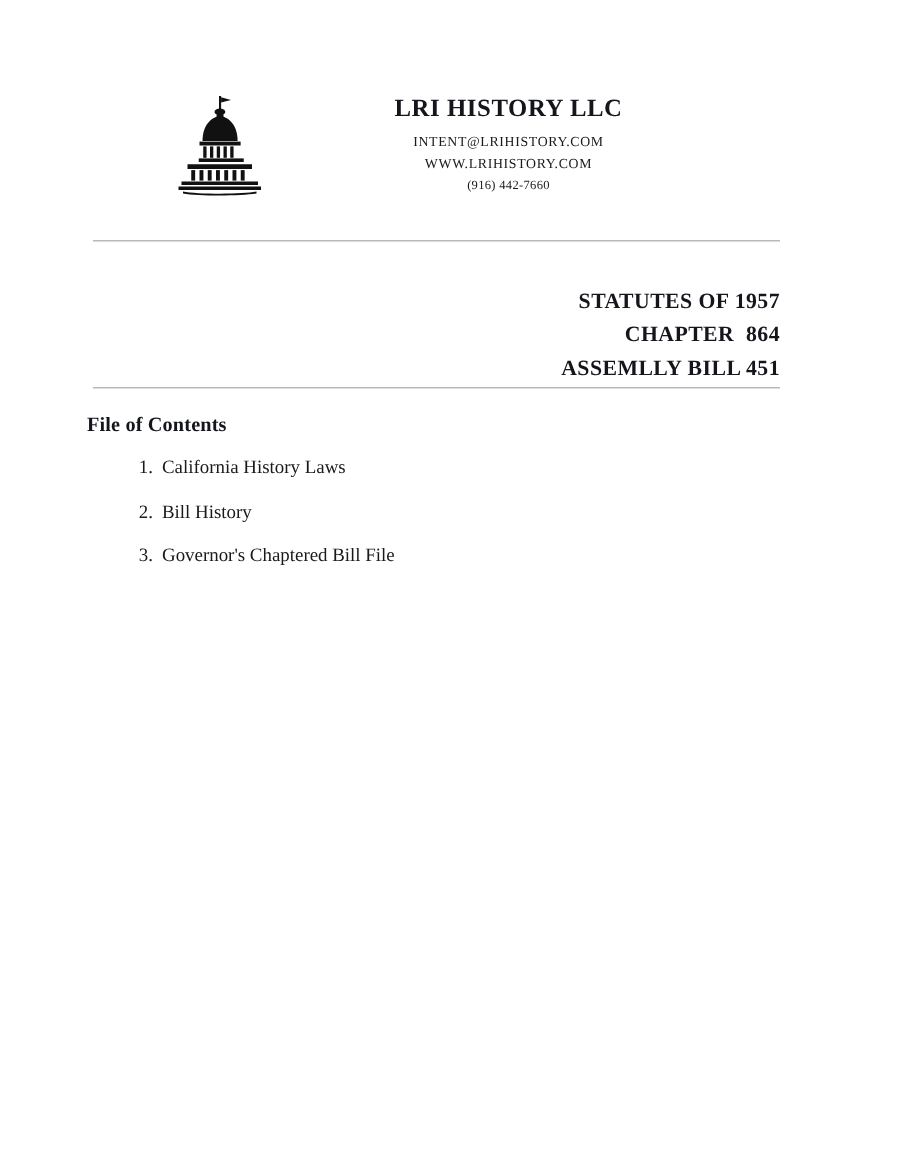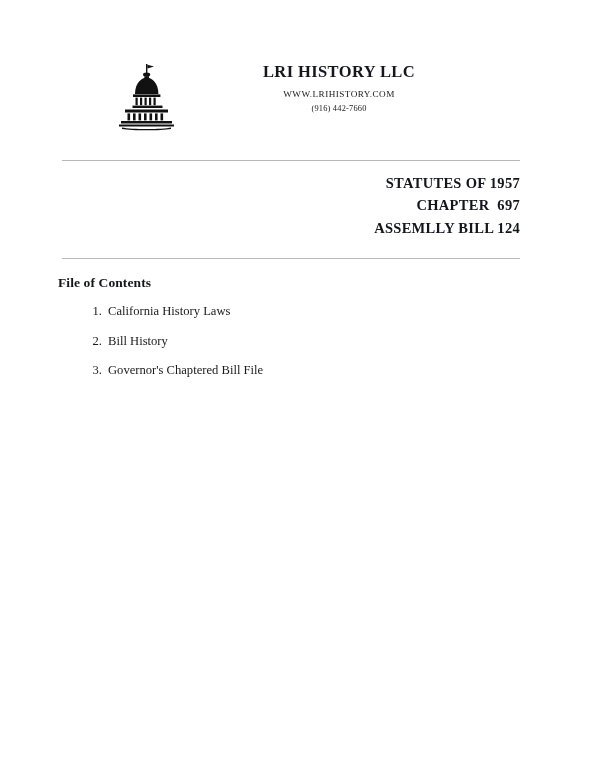--- a/index.html
+++ b/index.html
@@ -77,21 +77,21 @@
     width: 458px;
     border-top: 1px solid #b9b9b9;
     height: 0;
   }
   .rule-top { top: 160px; }
   .rule-bottom { top: 258px; }
 
   
   .title-block {
     position: absolute;
-    top: 172px;
+    top: 190px;
     left: 62px;
     width: 458px;
     text-align: right;
     font-weight: bold;
     font-size: 14.5px;
     letter-spacing: 0.3px;
     color: #14161c;
     line-height: 1.55;
   }
   .title-line { display: block; white-space: pre; }
@@ -172,32 +172,33 @@
 
           <path d="M10 61 L61 61 L61 63.4 L10 63.4 Z"></path>
           <path d="M8 64.4 L63 64.4 L63 66.6 L8 66.6 Z"></path>
           <path d="M11 67.6 C20 69.6 52 69.6 60 67.6 L60 69 C50 70.8 21 70.8 11 69 Z"></path>
         </g>
       </svg>
     </div>
 
     <div class="company-block">
       <div class="company-name">LRI HISTORY LLC</div>
+      <div class="company-email">INTENT@LRIHISTORY.COM</div>
       <div class="company-web">WWW.LRIHISTORY.COM</div>
       <div class="company-phone">(916) 442-7660</div>
     </div>
 
   </div>
 
   <div class="rule rule-top"></div>
 
   <div class="title-block">
     <span class="title-line">STATUTES OF 1957</span>
-    <span class="title-line">CHAPTER  697</span>
-    <span class="title-line">ASSEMLLY BILL 124</span>
+    <span class="title-line">CHAPTER  864</span>
+    <span class="title-line">ASSEMLLY BILL 451</span>
   </div>
 
   <div class="rule rule-bottom"></div>
 
   <div class="toc-heading">File of Contents</div>
 
   <ol class="toc-list">
     <li class="toc-item">
       <span class="toc-num">1.</span>
       <span>California History Laws</span>

